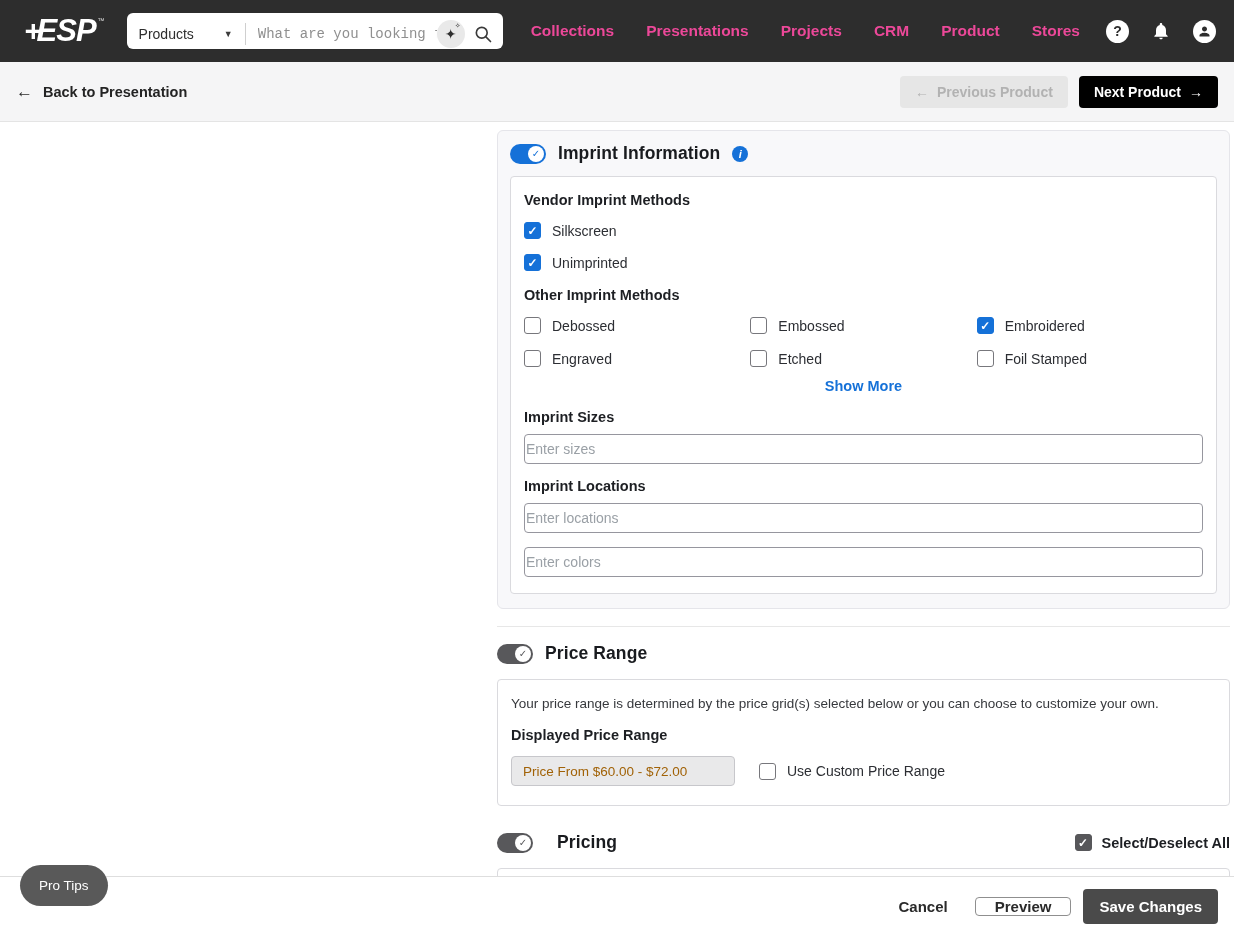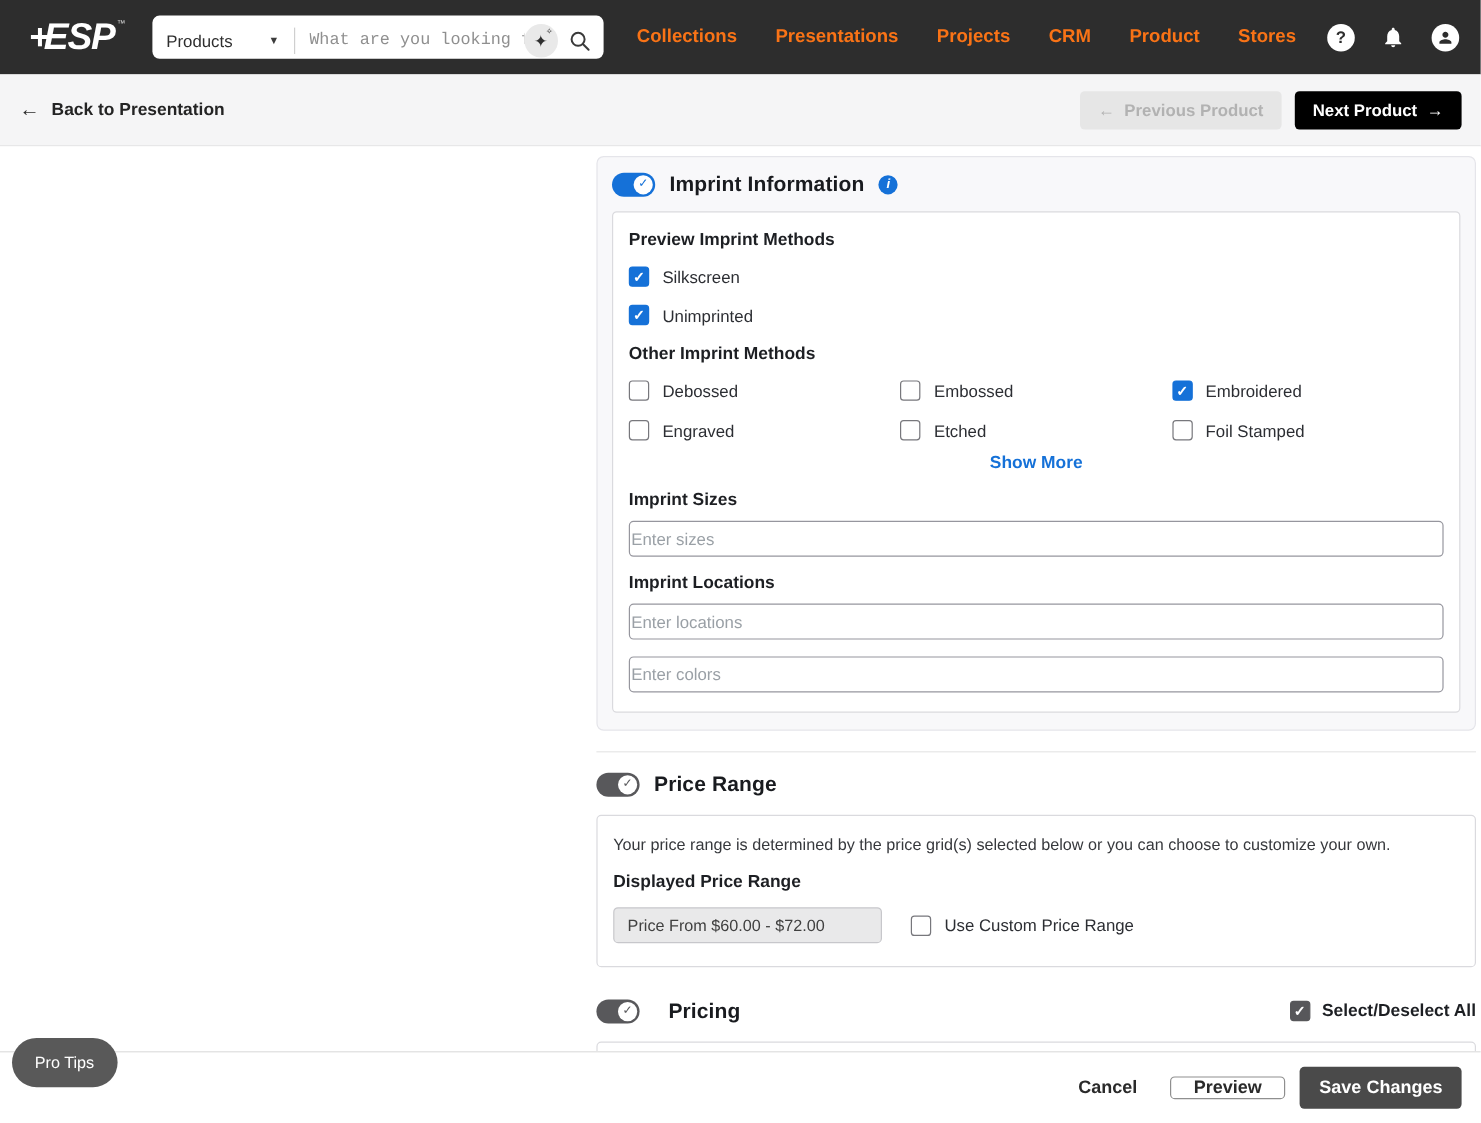--- a/index.html
+++ b/index.html
@@ -37,21 +37,21 @@
   .search-input::placeholder { color:#8f8f8f; }
   .sparkle-btn {
     width:28px; height:28px; border-radius:50%; background:#e9e9e9;
     display:flex; align-items:center; justify-content:center; margin-right:8px; cursor:pointer;
     position:relative; font-size:14px; color:#2f2f2f;
   }
   .sparkle-btn .mini { position:absolute; top:2px; right:4px; font-size:7px; }
   .search-icon-btn { background:none; border:none; cursor:pointer; display:flex; align-items:center; }
 
   .nav-links { display:flex; align-items:center; gap:32px; }
-  .nav-link { color:#f97316; font-weight:700; font-size:15.5px; cursor:pointer; white-space:nowrap; }
+  .nav-link { color:#ec4899; font-weight:700; font-size:15.5px; cursor:pointer; white-space:nowrap; }
 
   .nav-icons { display:flex; align-items:center; gap:22px; margin-left:26px; }
   .icon-circle {
     width:23px; height:23px; border-radius:50%; background:#fff; color:#2d2d2d;
     display:flex; align-items:center; justify-content:center; font-weight:700; font-size:14px; cursor:pointer;
   }
   .bell-btn { cursor:pointer; display:flex; align-items:center; }
 
   
   .toolbar {
@@ -128,40 +128,40 @@
   .text-input::placeholder { color:#9aa0a6; }
 
   .section-divider { height:1px; background:#e7e7e7; margin:17px 0 16px; }
 
   .price-card { margin-top:15px; padding:16px 13px 19px; }
   .price-desc { font-size:13.5px; color:#37393d; }
   .price-sub { margin-top:15px; }
   .price-row { display:flex; align-items:center; gap:24px; margin-top:12px; }
   .price-input {
     width:224px; height:30px; background:#e9e9ea; border:1px solid #c7c7cb; border-radius:4px;
-    color:#404040; font-size:13.5px; padding:12px 11px; font-family:inherit;
+    color:#a16207; font-size:13.5px; padding:12px 11px; font-family:inherit;
   }
 
   .pricing-head { margin-top:26px; display:flex; align-items:center; }
   .pricing-head .right { margin-left:auto; display:flex; align-items:center; gap:10px; }
   .select-all-label { font-weight:700; font-size:14.5px; color:#1d1f23; }
   .pricing-card { margin-top:15px; height:80px; }
 
   
   .footer {
     position:absolute; left:0; right:0; bottom:0; height:60px; background:#fff;
     border-top:1px solid #dedede; display:flex; align-items:center; justify-content:flex-end;
     padding:0 16px; z-index:10;
   }
   .cancel-link { font-weight:700; font-size:15px; color:#2a2a2a; cursor:pointer; margin-right:27px; }
   .btn-outline { background:#fff; border:1px solid #8f8f8f; color:#2a2a2a; padding:0 19px; font-size:15px; }
   .btn-save { background:#4a4a4a; color:#fff; padding:9px 16px; font-size:15px; margin-left:12px; }
 
   .pro-tips {
-    position:absolute; left:10px; bottom:30px; z-index:20;
+    position:absolute; left:20px; bottom:30px; z-index:20;
     background:#595959; color:#fff; font-size:13.5px;
     padding:13px 19px; border-radius:24px; cursor:pointer; border:none; font-family:inherit;
   }
 </style>
 </head>
 <body>
 
 <header class="navbar">
   <div class="logo">
     <span class="plus">+</span>
@@ -236,21 +236,21 @@
     <section class="imprint-wrap">
       <div class="section-head">
         <div class="toggle blue">
           <span class="knob">✓</span>
         </div>
         <span class="section-title">Imprint Information</span>
         <span class="info-icon">i</span>
       </div>
 
       <div class="card">
-        <span class="field-label">Preview Imprint Methods</span>
+        <span class="field-label">Vendor Imprint Methods</span>
 
         <div class="vendor-list">
           <label class="cb-row">
             <span class="cb checked">✓</span>
             <span class="cb-label">Silkscreen</span>
           </label>
           <label class="cb-row">
             <span class="cb checked">✓</span>
             <span class="cb-label">Unimprinted</span>
           </label>

